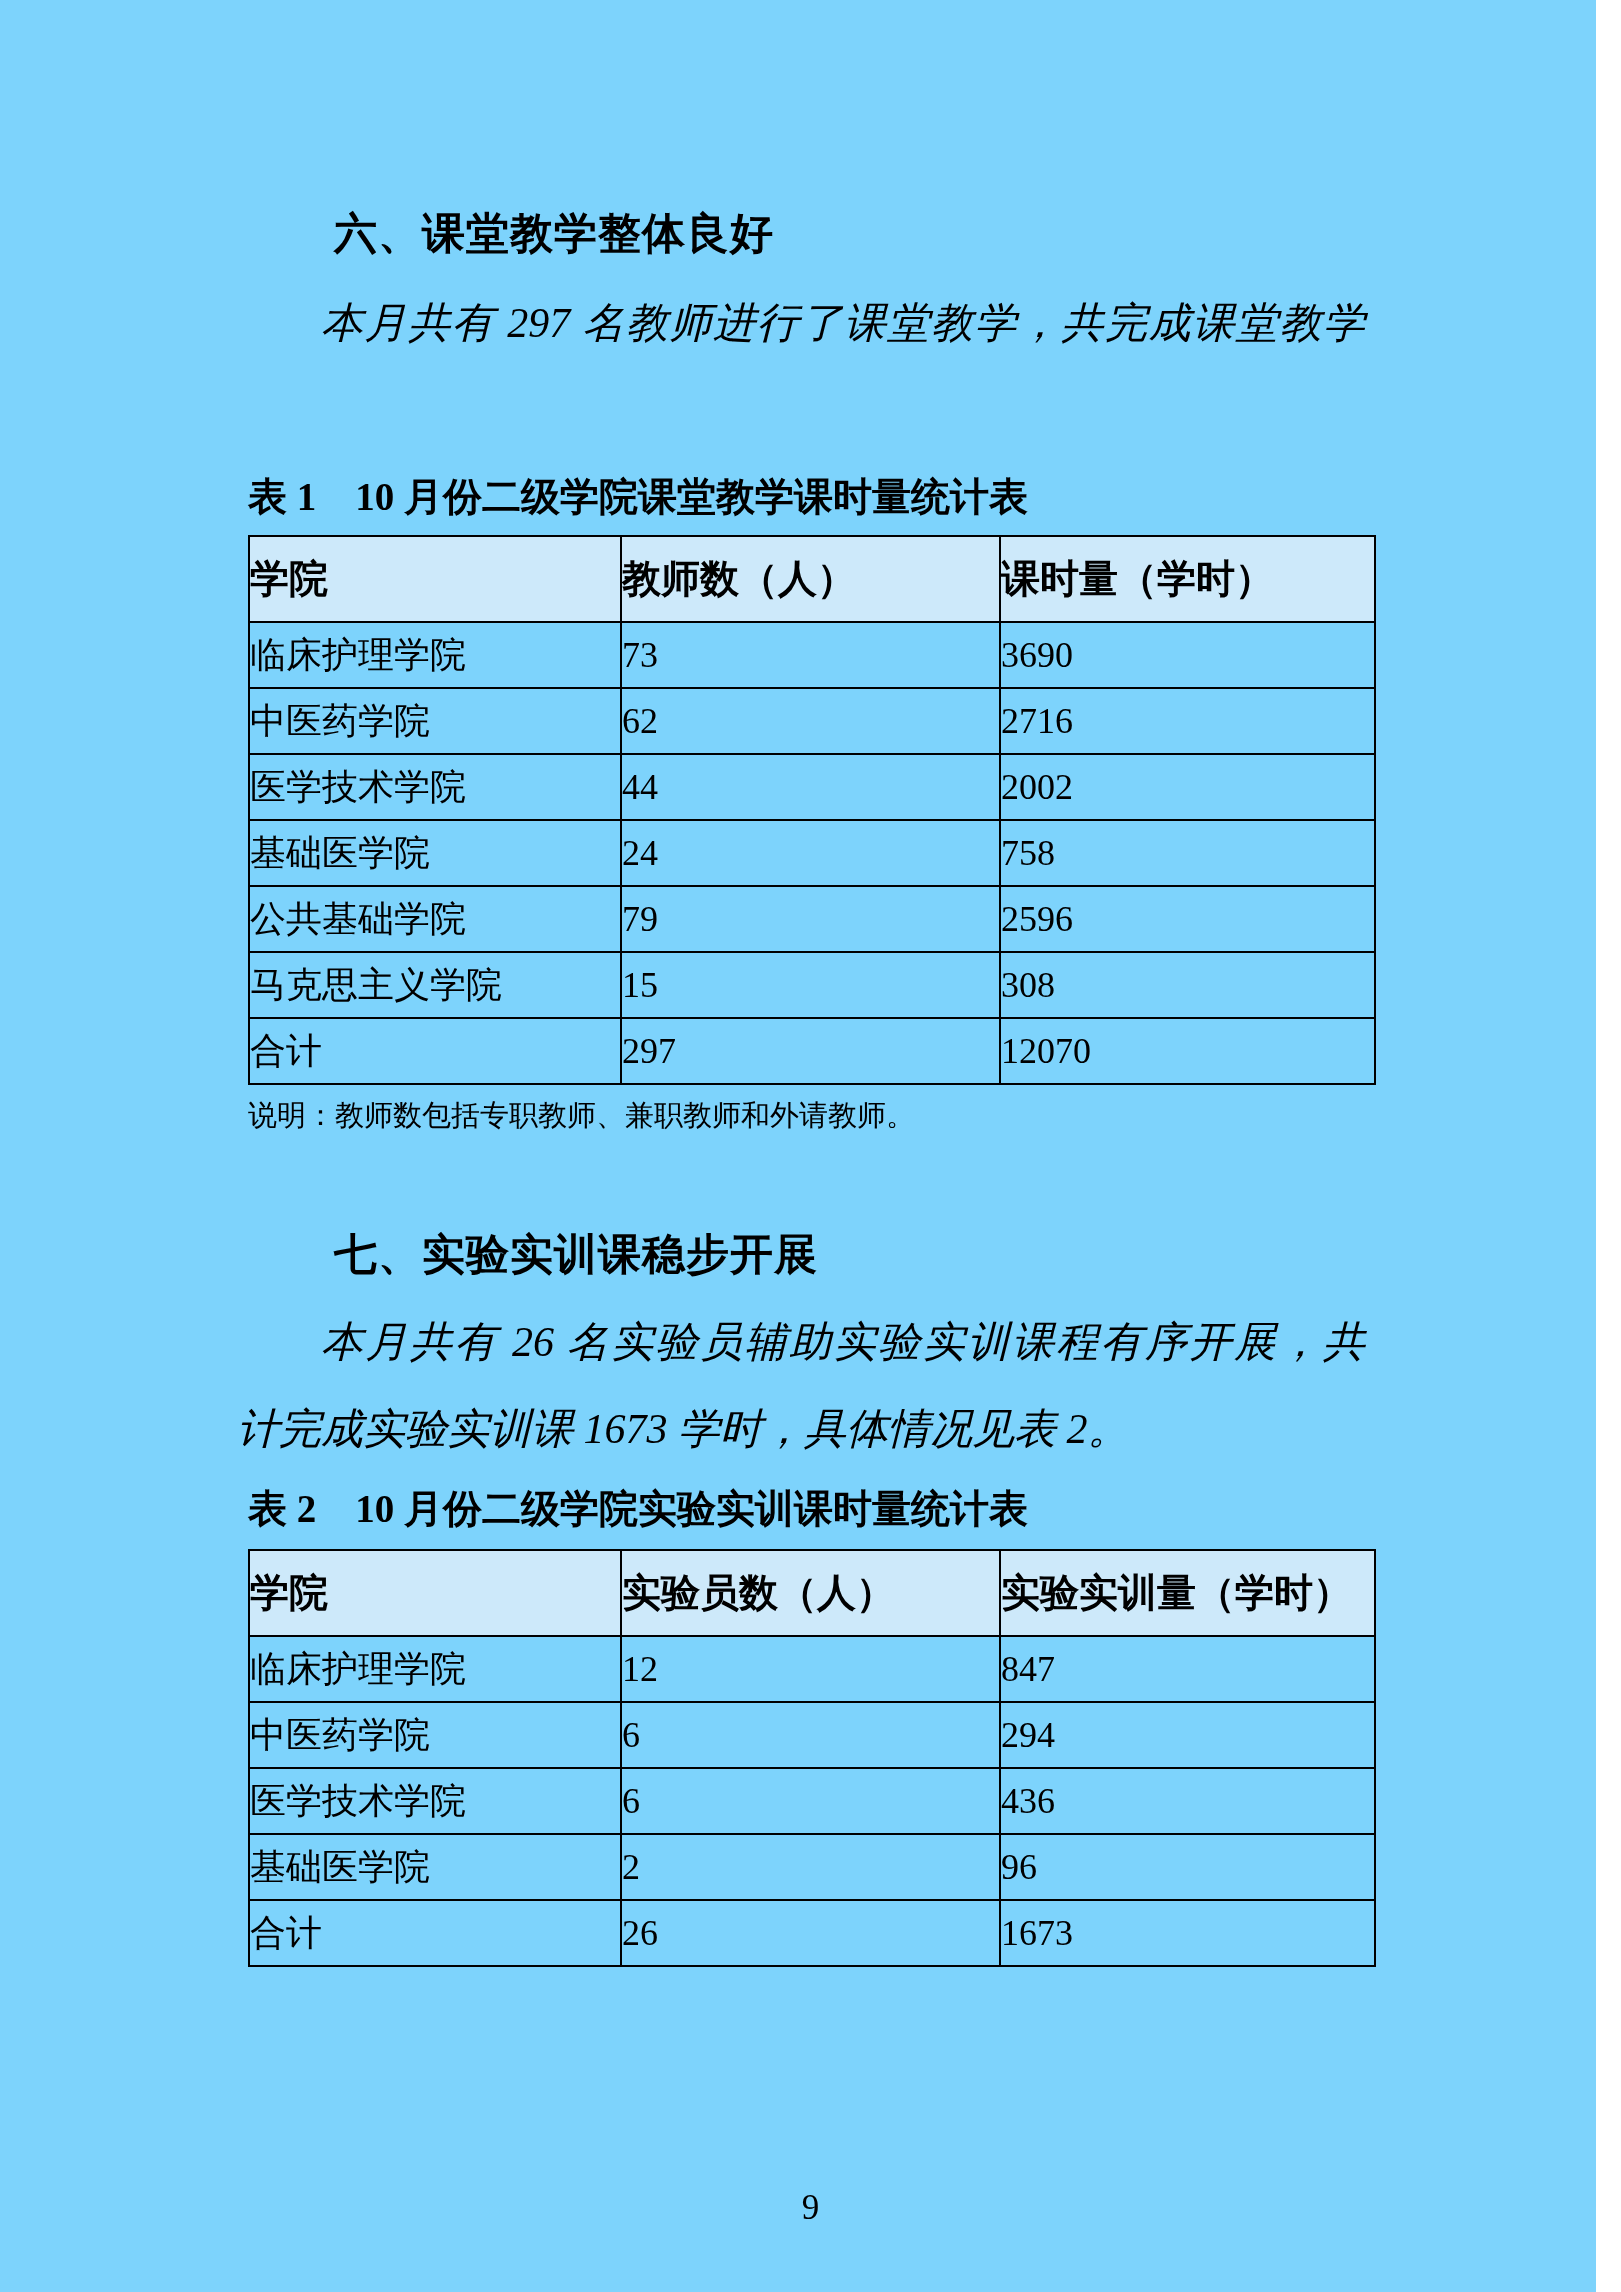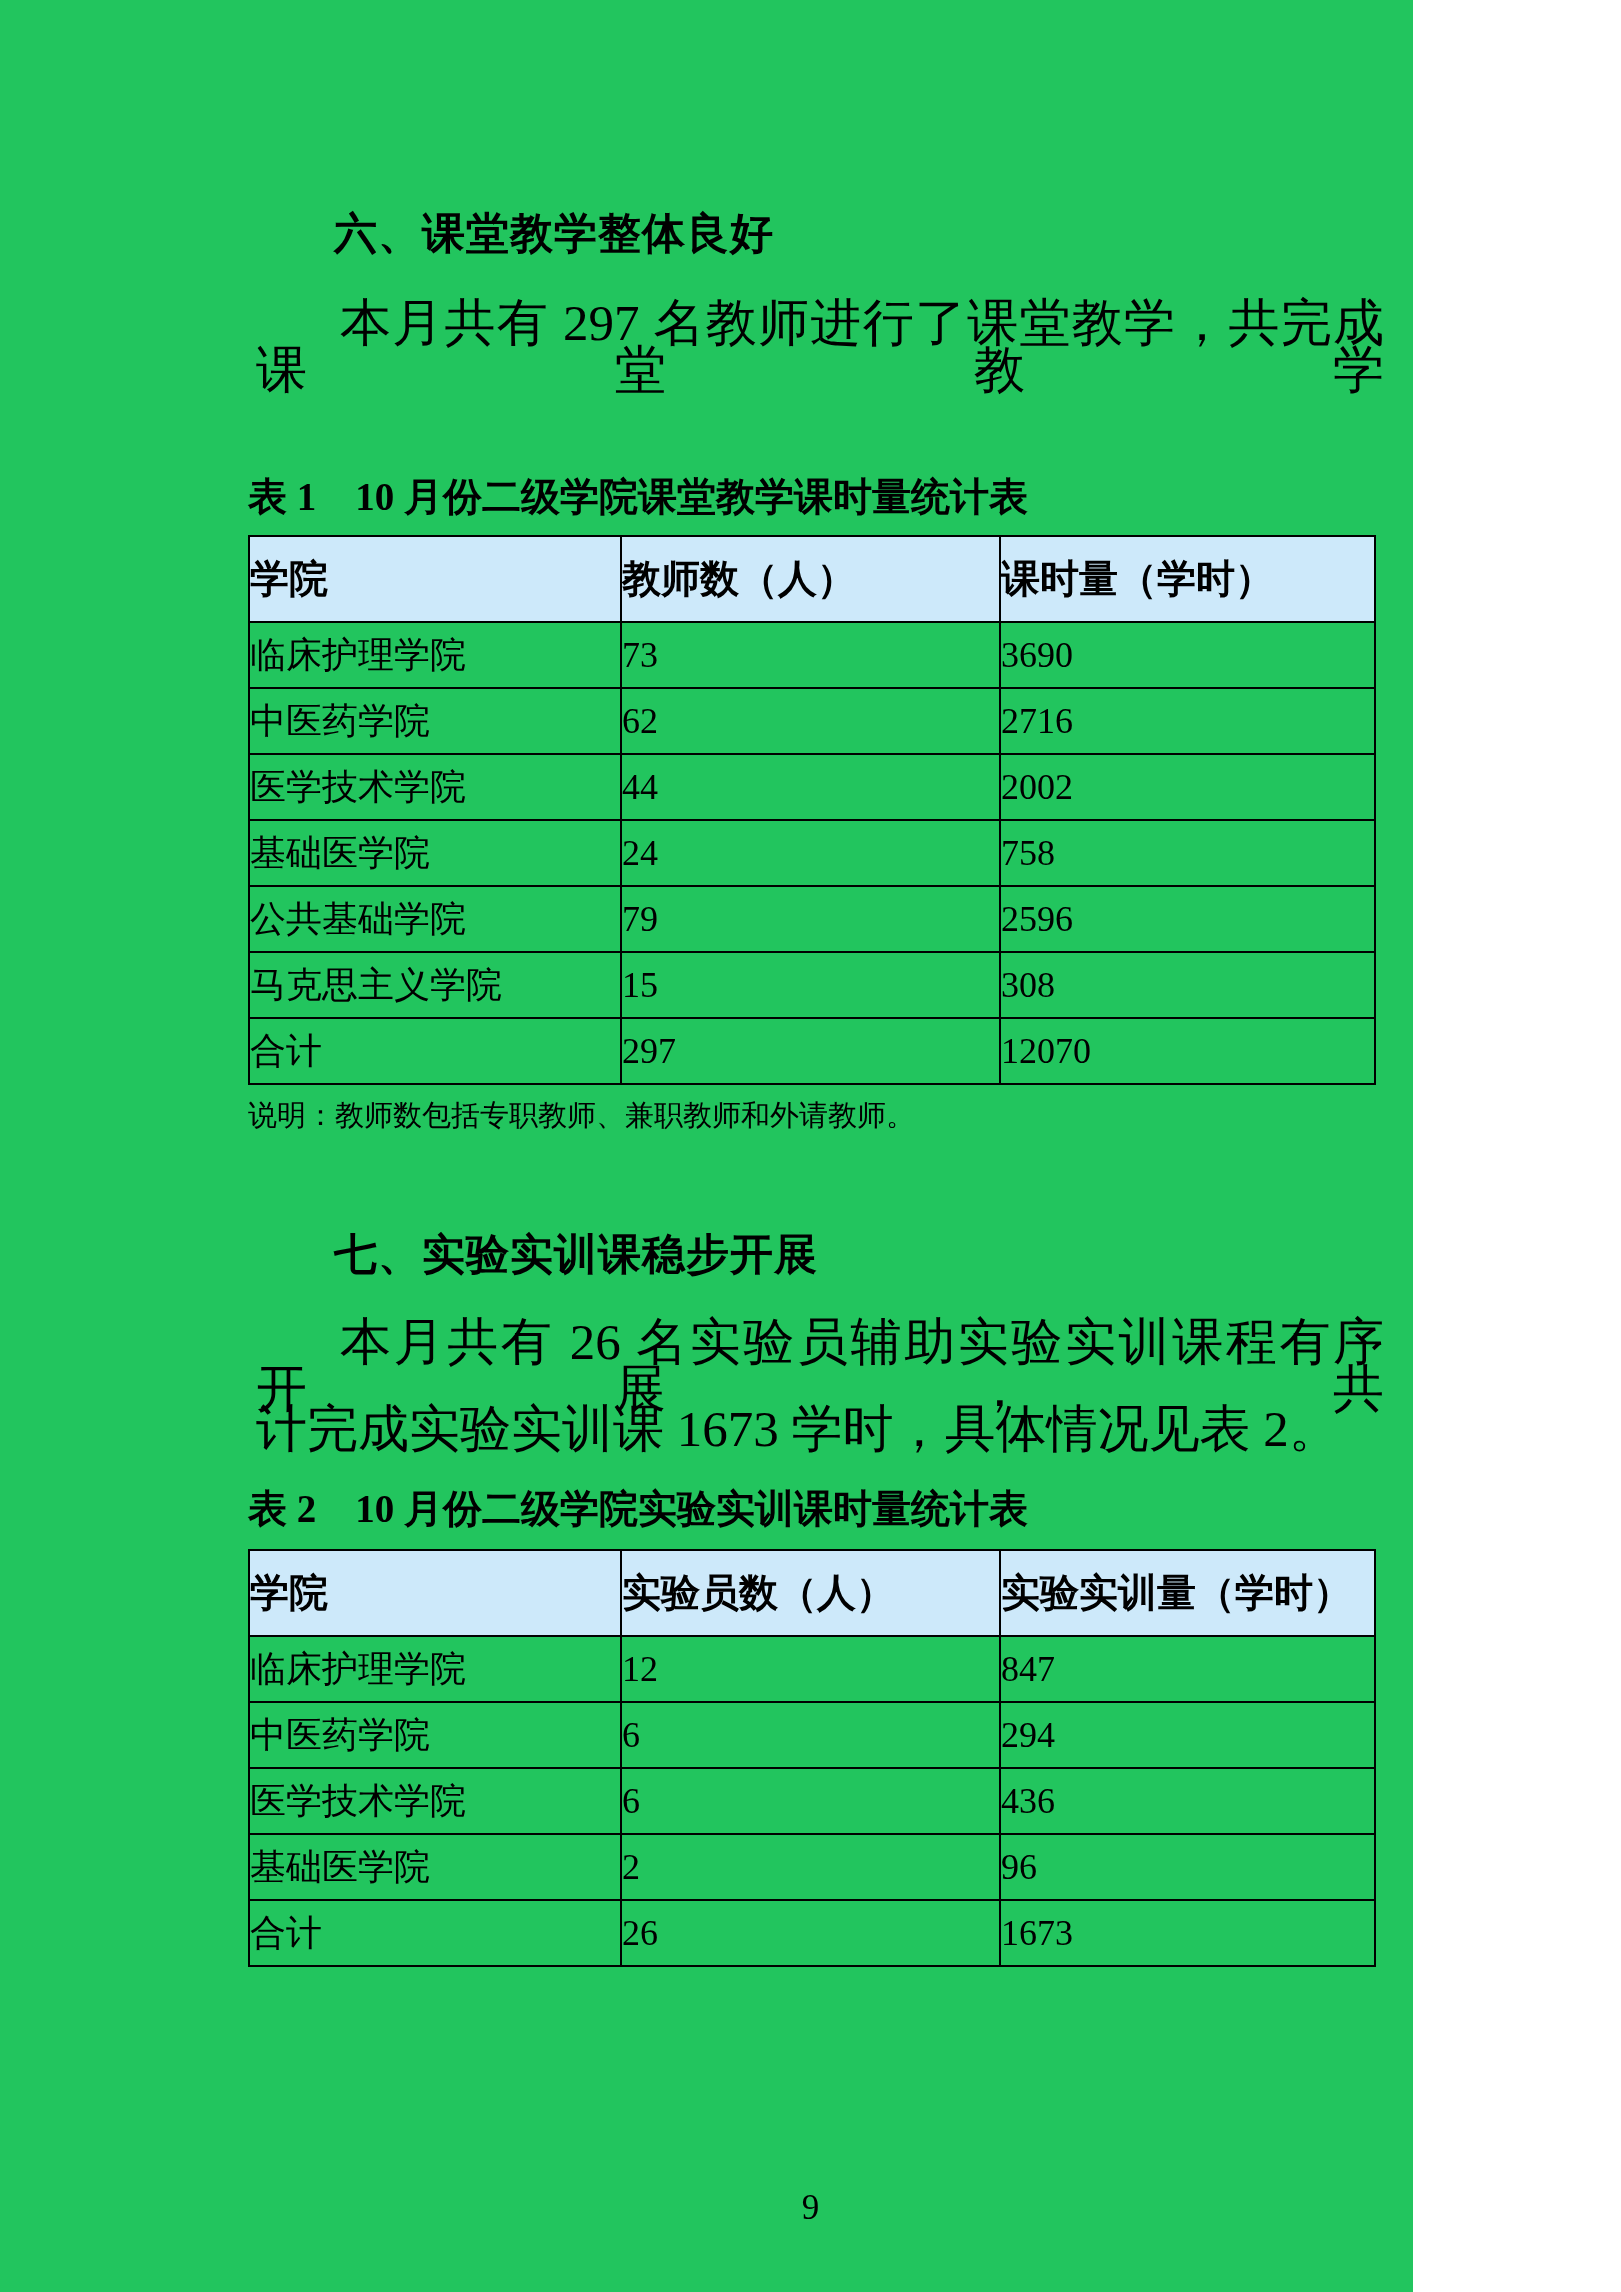--- a/index.html
+++ b/index.html
@@ -2,44 +2,45 @@
 <html><head>
 <meta charset="utf-8">
 <style>
   html, body {
     margin: 0;
     padding: 0;
     background: #ffffff;
   }
   .page {
     position: relative;
-    width: 1413px;
+    width: 1596px;
     height: 2293px;
-    background: #22c55e;
+    background: #7dd3fc;
     color: #000000;
     font-family: "Liberation Serif", "DejaVu Serif", serif;
     overflow: hidden;
   }
   .abs { position: absolute; }
 
   .section-heading {
     left: 334px;
     width: 1041px;
     font-size: 43px;
     font-weight: bold;
     line-height: 47px;
     white-space: nowrap;
     letter-spacing: 1px;
   }
   .body-line {
-    left: 256px;
+    left: 237px;
     width: 1128px;
-    font-size: 51px;
+    font-size: 42px;
     line-height: 47px;
     white-space: nowrap;
+    font-style: italic;
   }
   .body-line.justified {
     white-space: normal;
     text-align: justify;
     text-align-last: justify;
   }
   .indent2 { text-indent: 84px; }
 
   .table-title {
     left: 248px;

